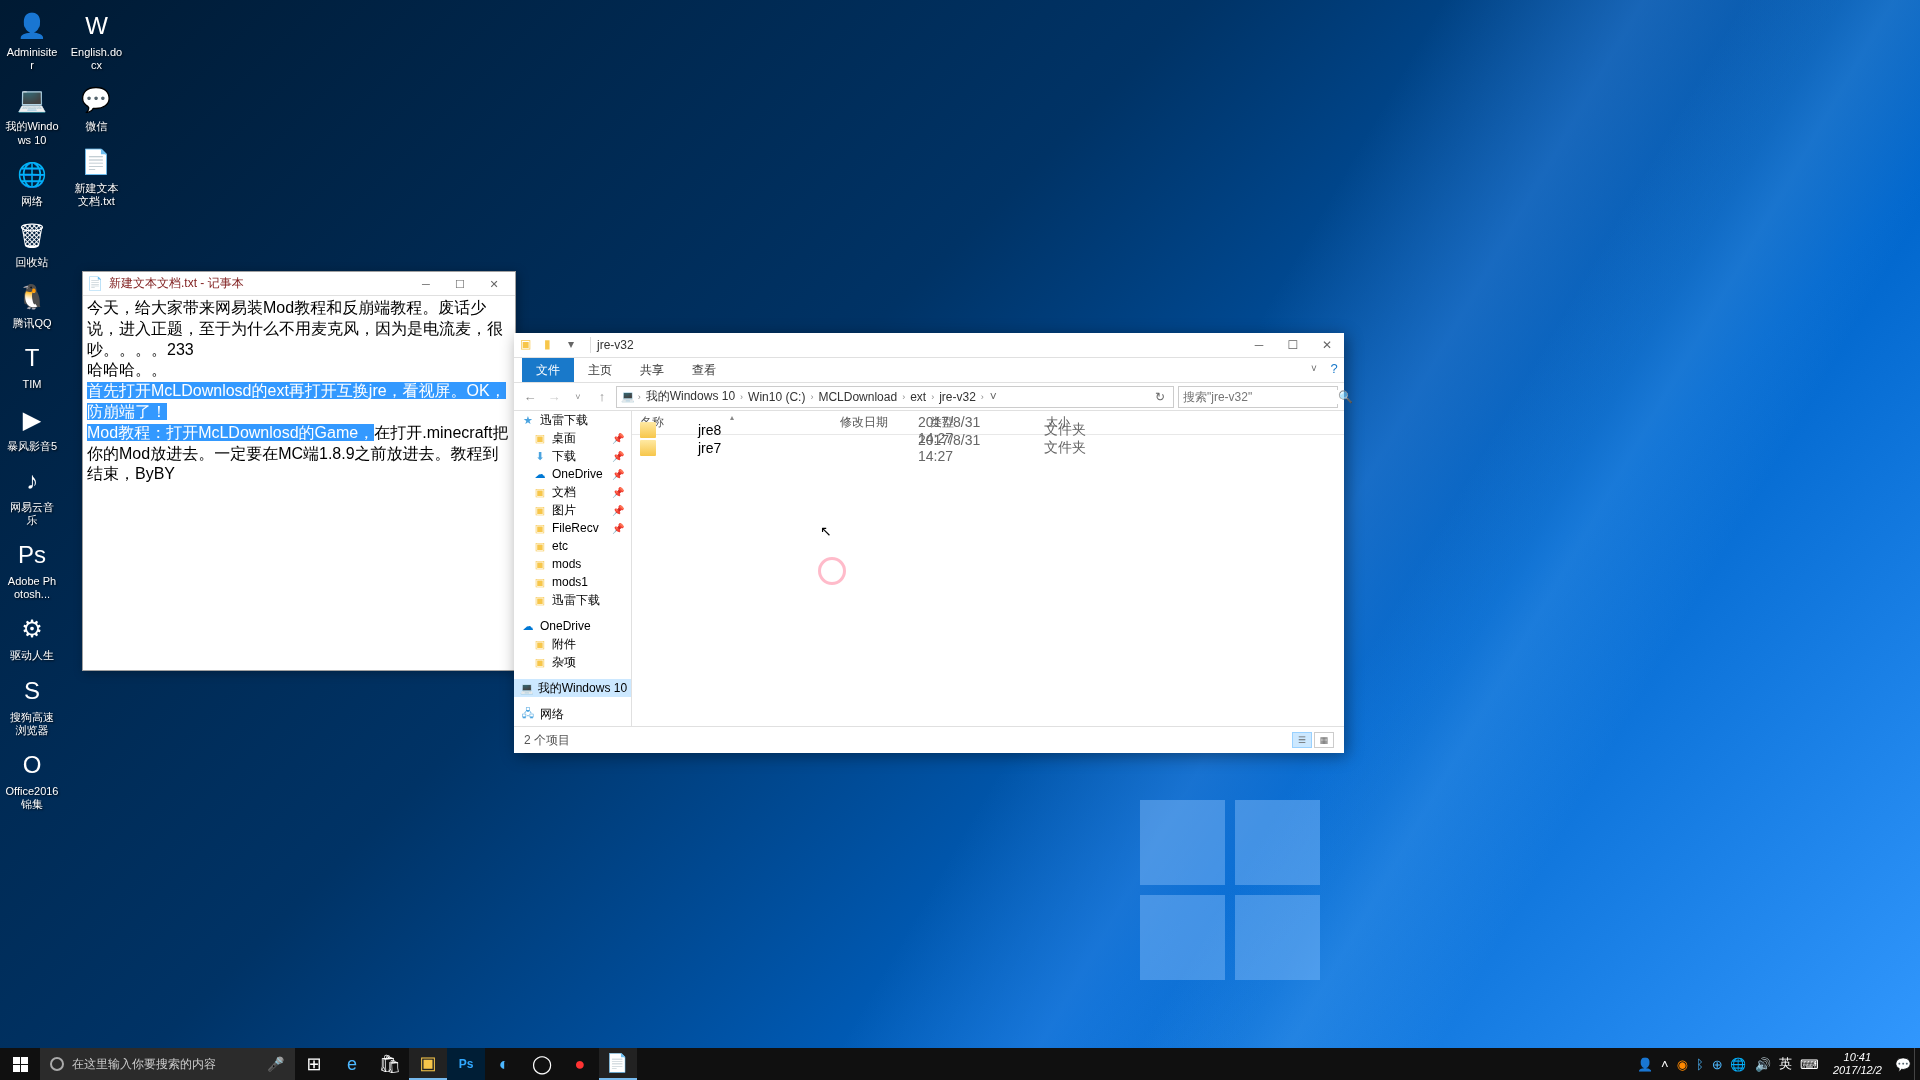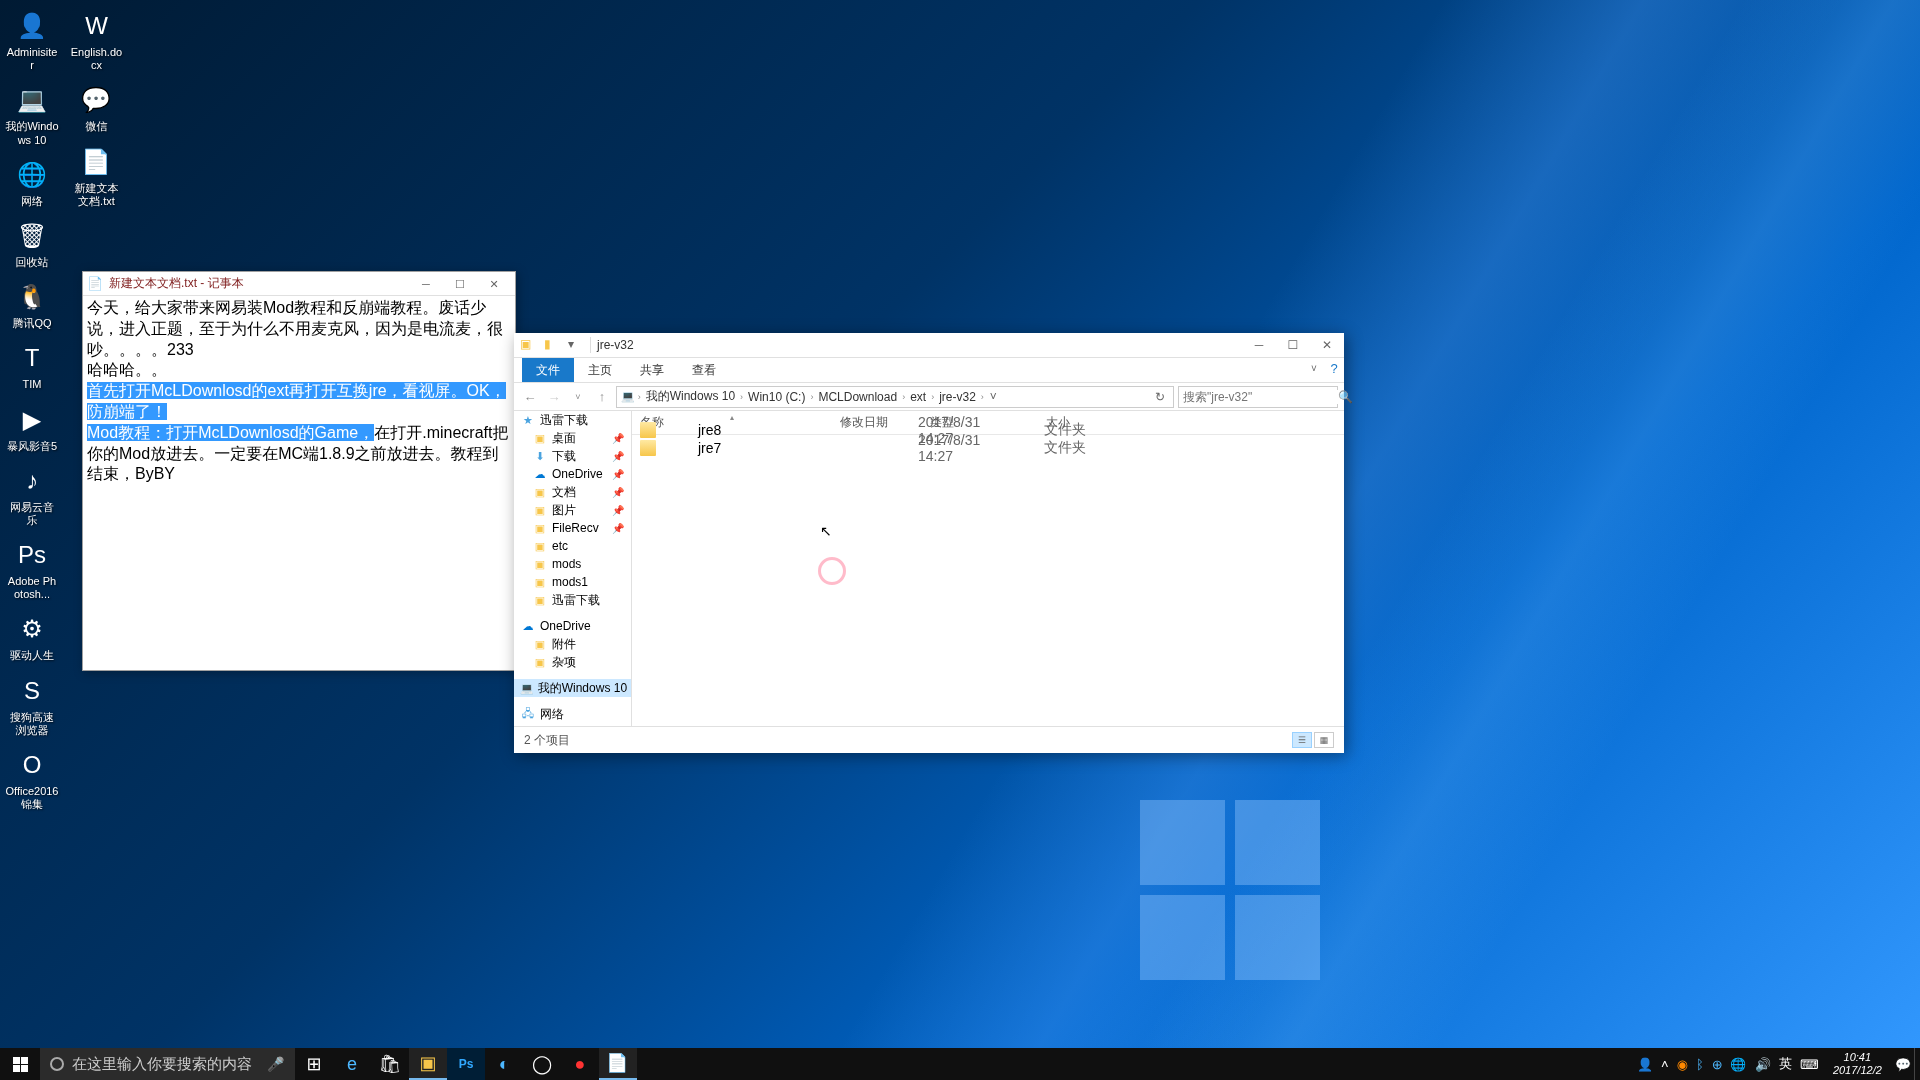--- a/index.html
+++ b/index.html
@@ -87,21 +87,21 @@
 .explorer .status .views { margin-left: auto; display: flex; gap: 2px; }
 .explorer .status .vbtn { width: 20px; height: 16px; border: 1px solid #ccc; font-size: 9px; text-align: center; line-height: 14px; color: #666; cursor:pointer;}
 .explorer .status .vbtn.active { background: #cce8ff; border-color: #99d1ff; }
 
 
 .taskbar { position: absolute; bottom: 0; left: 0; right: 0; height: 32px; background: #101010; display: flex; align-items: stretch; color: white; }
 .taskbar .start { width: 40px; display: flex; align-items: center; justify-content: center; cursor: pointer; }
 .taskbar .start svg { fill: white; }
 .taskbar .searchbox { width: 255px; background: #2b2b2b; display: flex; align-items: center; padding: 0 10px; gap: 8px; cursor: text; }
 .taskbar .searchbox .circ { width: 14px; height: 14px; border: 2px solid #aaa; border-radius: 50%; }
-.taskbar .searchbox .stxt { color: #ccc; font-size: 15px; flex: 1; }
+.taskbar .searchbox .stxt { color: #ccc; font-size: 12px; flex: 1; }
 .taskbar .searchbox .mic { color: #aaa; font-size: 14px; }
 .taskbar .tbtn { width: 38px; display: flex; align-items: center; justify-content: center; font-size: 18px; cursor: pointer; }
 .taskbar .tbtn.active { border-bottom: 2px solid #76b9ed; background: rgba(255,255,255,0.08); }
 .taskbar .tray { margin-left: auto; display: flex; align-items: center; padding: 0 2px; gap: 8px; font-size: 12px; }
 .taskbar .tray .ti { cursor: pointer; font-size: 13px; }
 .taskbar .clock { text-align: center; font-size: 11px; line-height: 1.2; padding: 0 6px; cursor: pointer; font-style: italic; }
 .taskbar .peek { width: 6px; border-left: 1px solid #444; cursor: pointer; }
 </style>
 </head>
 <body>

